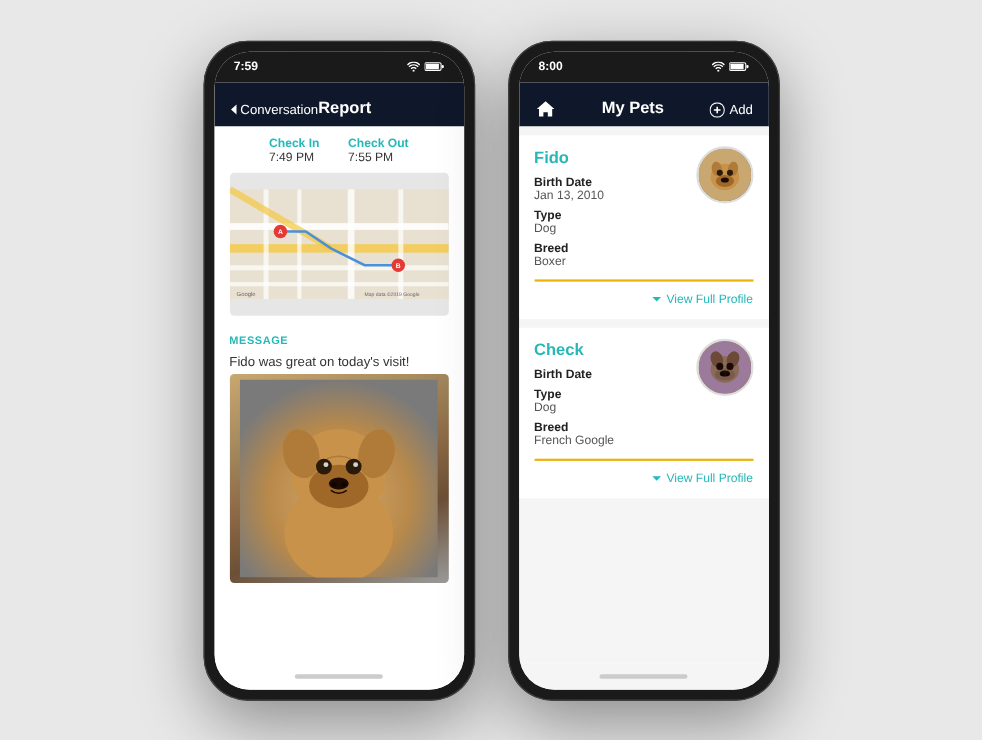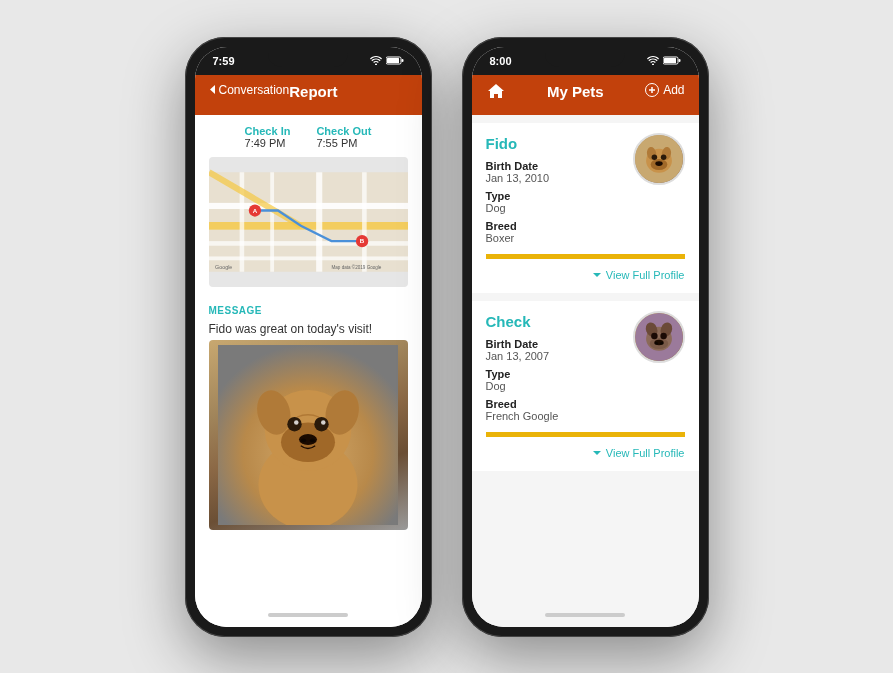--- a/index.html
+++ b/index.html
@@ -65,24 +65,24 @@
       gap: 4px;
       align-items: center;
       z-index: 1;
     }
     .status-icons svg {
       fill: white;
     }
 
     
     .nav-bar {
-      background: #c2410c;
+      background: #0f172a;
       padding: 8px 14px;
       display: flex;
-      align-items: flex-start;
+      align-items: flex-end;
       justify-content: space-between;
       min-height: 40px;
     }
     .nav-back {
       display: flex;
       align-items: center;
       color: #fff;
       font-size: 12px;
       gap: 3px;
     }
@@ -210,21 +210,21 @@
     }
     .pet-field-value {
       color: #555;
       font-size: 11px;
     }
     .view-profile-row {
       display: flex;
       align-items: center;
       justify-content: flex-end;
       padding-top: 10px;
-      border-top: 5px solid #eab308;
+      border-top: 2px solid #eab308;
       margin-top: 10px;
       color: #26b8b8;
       font-size: 11px;
       gap: 4px;
       cursor: pointer;
     }
     .home-icon-nav {
       width: 20px;
       height: 16px;
       display: flex;
@@ -438,21 +438,20 @@
             <ellipse cx="26" cy="33" rx="10" ry="6" fill="#7a5a48"></ellipse>
             <circle cx="21" cy="25" r="3.5" fill="#1a0a05"></circle>
             <circle cx="31" cy="25" r="3.5" fill="#1a0a05"></circle>
             <ellipse cx="26" cy="32" rx="5" ry="3" fill="#1a0a00"></ellipse>
             <ellipse cx="23" cy="33" rx="2" ry="1.5" fill="#000" opacity="0.5"></ellipse>
             <ellipse cx="29" cy="33" rx="2" ry="1.5" fill="#000" opacity="0.5"></ellipse>
           </svg>
         </div>
         <div class="pet-name">Check</div>
         <div class="pet-field-label">Birth Date</div>
-        <div class="pet-field-value">Jan 13, 2007</div>
         <div class="pet-field-label">Type</div>
         <div class="pet-field-value">Dog</div>
         <div class="pet-field-label">Breed</div>
         <div class="pet-field-value">French Google</div>
         <div class="view-profile-row">
           <svg width="10" height="6" viewBox="0 0 10 6" fill="#26b8b8">
               <path d="M1 1l4 4 4-4"></path>
             </svg>
           <span>View Full Profile</span>
         </div>

